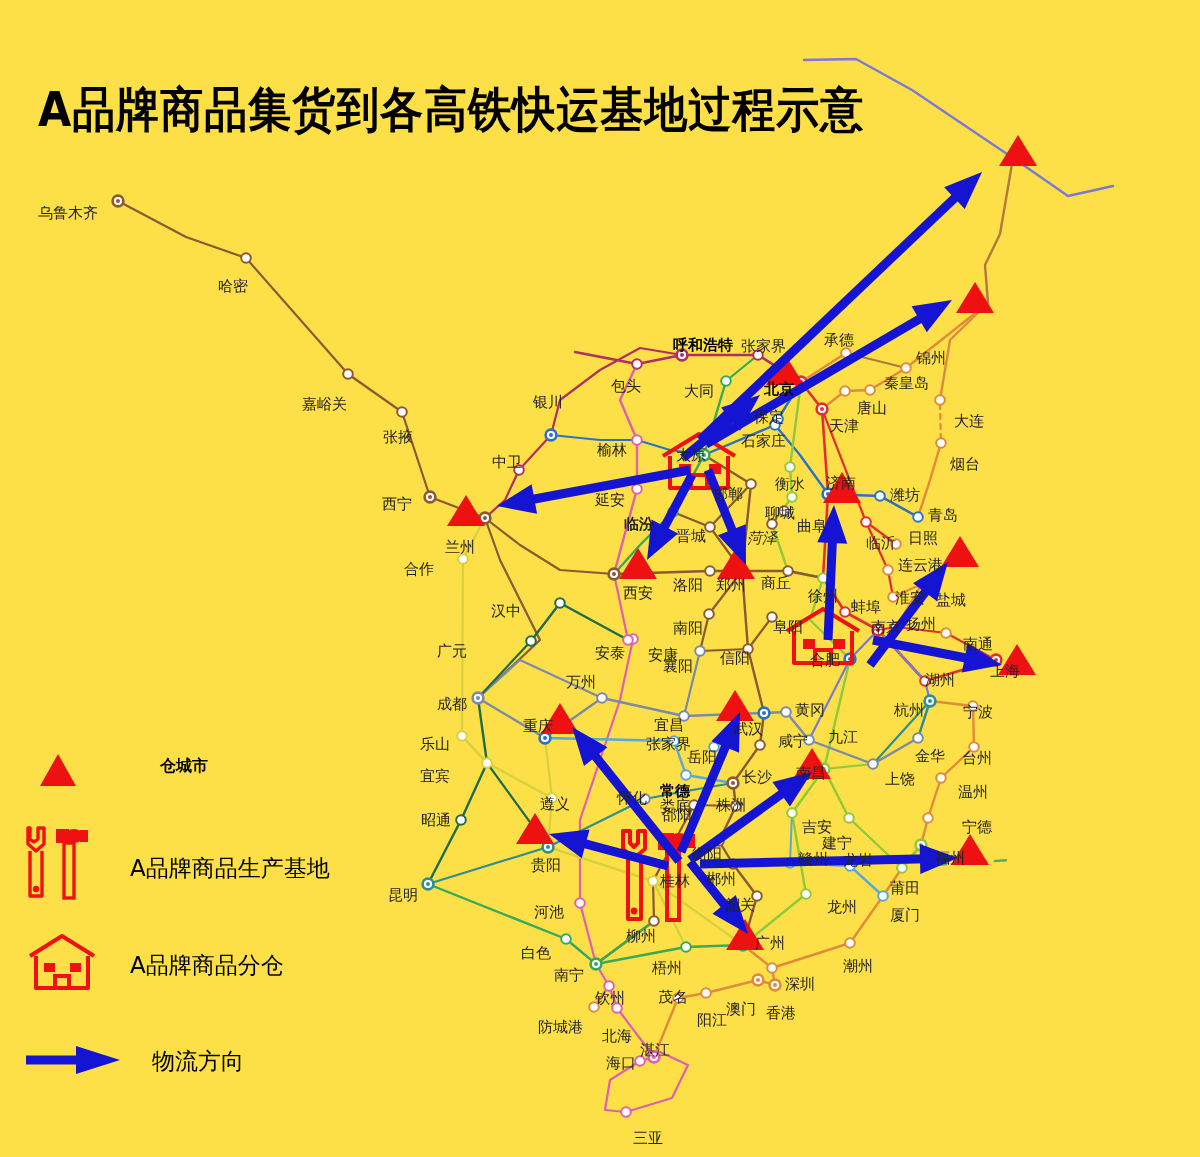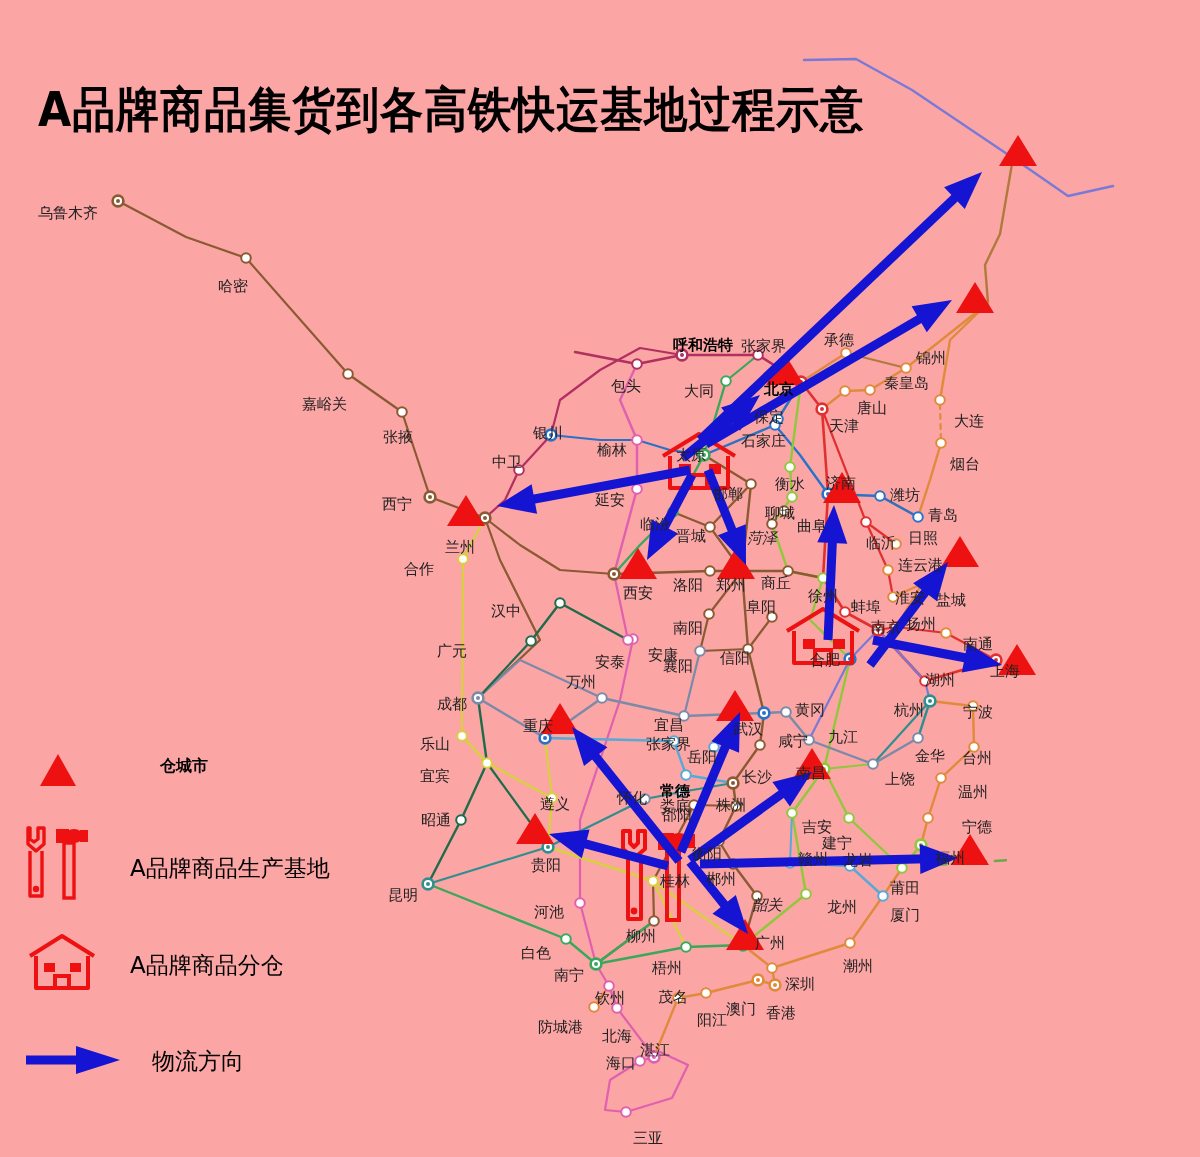--- a/index.html
+++ b/index.html
@@ -1,17 +1,17 @@
 <!DOCTYPE html>
 <html><head>
 <meta charset="utf-8">
 <style>
   html,body{margin:0;padding:0;background:#ffffff;}
   body{font-family:"DejaVu Sans","Liberation Sans",sans-serif;}
-  #stage{position:relative;width:1200px;height:1157px;background:#fca5a5;overflow:hidden;}
+  #stage{position:relative;width:1200px;height:1157px;background:#fde047;overflow:hidden;}
   #map-svg{position:absolute;left:0;top:0;width:1200px;height:1157px;}
   #title{
     position:absolute;left:38px;top:78px;
     font-size:43px;font-weight:bold;letter-spacing:1px;
     color:#000;white-space:nowrap;
     font-family:"DejaVu Sans","Liberation Sans",sans-serif;
     transform:scaleY(1.12);transform-origin:left top;
   }
   .city-label{
     position:absolute;font-size:15px;color:#222;white-space:nowrap;
@@ -642,21 +642,21 @@
   <div id="title">A品牌商品集货到各高铁快运基地过程示意</div>
 
   <div id="city-labels">
       <div class="city-label" style="left: 38px; top: 206px;">乌鲁木齐</div>
       <div class="city-label" style="left: 218px; top: 279px;">哈密</div>
       <div class="city-label" style="left: 302px; top: 397px;">嘉峪关</div>
       <div class="city-label" style="left: 383px; top: 430px;">张掖</div>
       <div class="city-label" style="left: 382px; top: 497px;">西宁</div>
       <div class="city-label" style="left: 445px; top: 540px;">兰州</div>
       <div class="city-label" style="left: 404px; top: 562px;">合作</div>
-      <div class="city-label" style="left: 533px; top: 426px;">银川</div>
+      <div class="city-label" style="left: 533px; top: 395px;">银川</div>
       <div class="city-label" style="left: 492px; top: 455px;">中卫</div>
       <div class="city-label" style="left: 597px; top: 443px;">榆林</div>
       <div class="city-label" style="left: 595px; top: 493px;">延安</div>
       <div class="city-label bold" style="left: 673px; top: 338px;">呼和浩特</div>
       <div class="city-label" style="left: 611px; top: 379px;">包头</div>
       <div class="city-label" style="left: 684px; top: 384px;">大同</div>
       <div class="city-label" style="left: 741px; top: 339px;">张家界</div>
       <div class="city-label" style="left: 824px; top: 333px;">承德</div>
       <div class="city-label bold" style="left: 764px; top: 382px;">北京</div>
       <div class="city-label" style="left: 916px; top: 351px;">锦州</div>
@@ -671,42 +671,42 @@
       <div class="city-label" style="left: 713px; top: 487px;">邯郸</div>
       <div class="city-label" style="left: 775px; top: 477px;">衡水</div>
       <div class="city-label" style="left: 826px; top: 476px;">济南</div>
       <div class="city-label" style="left: 890px; top: 488px;">潍坊</div>
       <div class="city-label" style="left: 928px; top: 508px;">青岛</div>
       <div class="city-label" style="left: 765px; top: 506px;">聊城</div>
       <div class="city-label" style="left: 797px; top: 519px;">曲阜</div>
       <div class="city-label" style="left: 866px; top: 536px;">临沂</div>
       <div class="city-label" style="left: 908px; top: 531px;">日照</div>
       <div class="city-label" style="left: 898px; top: 558px;">连云港</div>
-      <div class="city-label" style="left: 640px; top: 517px;">临汾</div>
+      <div class="city-label" style="left: 624px; top: 517px; font-weight: bold;">临汾</div>
       <div class="city-label" style="left: 676px; top: 529px;">晋城</div>
       <div class="city-label" style="left: 747px; top: 531px; font-style: italic;">菏泽</div>
       <div class="city-label" style="left: 623px; top: 586px;">西安</div>
       <div class="city-label" style="left: 673px; top: 578px;">洛阳</div>
       <div class="city-label" style="left: 716px; top: 578px;">郑州</div>
       <div class="city-label" style="left: 761px; top: 576px;">商丘</div>
       <div class="city-label" style="left: 808px; top: 589px;">徐州</div>
-      <div class="city-label" style="left: 746px; top: 600px;">阜阳</div>
+      <div class="city-label" style="left: 746px; top: 620px; padding-left: 27px;">阜阳</div>
       <div class="city-label" style="left: 851px; top: 600px;">蚌埠</div>
       <div class="city-label" style="left: 871px; top: 620px;">南京</div>
       <div class="city-label" style="left: 895px; top: 591px;">淮安</div>
       <div class="city-label" style="left: 936px; top: 593px;">盐城</div>
       <div class="city-label" style="left: 906px; top: 617px;">扬州</div>
       <div class="city-label" style="left: 963px; top: 637px;">南通</div>
       <div class="city-label" style="left: 990px; top: 664px;">上海</div>
       <div class="city-label" style="left: 810px; top: 653px;">合肥</div>
       <div class="city-label" style="left: 673px; top: 621px;">南阳</div>
       <div class="city-label" style="left: 720px; top: 651px;">信阳</div>
       <div class="city-label" style="left: 663px; top: 659px;">襄阳</div>
       <div class="city-label" style="left: 648px; top: 648px;">安康</div>
-      <div class="city-label" style="left: 595px; top: 646px; margin-top: 9px;">安泰</div>
+      <div class="city-label" style="left: 595px; top: 646px;">安泰</div>
       <div class="city-label" style="left: 481px; top: 604px; margin-left: 10px;">汉中</div>
       <div class="city-label" style="left: 437px; top: 644px;">广元</div>
       <div class="city-label" style="left: 566px; top: 675px;">万州</div>
       <div class="city-label" style="left: 437px; top: 697px;">成都</div>
       <div class="city-label" style="left: 523px; top: 719px;">重庆</div>
       <div class="city-label" style="left: 420px; top: 737px;">乐山</div>
       <div class="city-label" style="left: 420px; top: 769px;">宜宾</div>
       <div class="city-label" style="left: 421px; top: 813px;">昭通</div>
       <div class="city-label" style="left: 388px; top: 888px;">昆明</div>
       <div class="city-label" style="left: 540px; top: 797px;">遵义</div>
@@ -723,21 +723,21 @@
       <div class="city-label" style="left: 658px; top: 990px;">茂名</div>
       <div class="city-label" style="left: 697px; top: 1013px;">阳江</div>
       <div class="city-label" style="left: 726px; top: 1002px;">澳门</div>
       <div class="city-label" style="left: 766px; top: 1006px;">香港</div>
       <div class="city-label" style="left: 785px; top: 977px;">深圳</div>
       <div class="city-label" style="left: 755px; top: 936px;">广州</div>
       <div class="city-label" style="left: 843px; top: 959px;">潮州</div>
       <div class="city-label" style="left: 652px; top: 961px;">梧州</div>
       <div class="city-label" style="left: 626px; top: 929px;">柳州</div>
       <div class="city-label" style="left: 660px; top: 874px;">桂林</div>
-      <div class="city-label" style="left: 752px; top: 898px; font-style: italic;">韶关</div>
+      <div class="city-label" style="left: 725px; top: 898px;">韶关</div>
       <div class="city-label" style="left: 706px; top: 872px;">郴州</div>
       <div class="city-label" style="left: 692px; top: 847px;">衡阳</div>
       <div class="city-label" style="left: 662px; top: 808px;">邵阳</div>
       <div class="city-label" style="left: 617px; top: 791px;">怀化</div>
       <div class="city-label bold" style="left: 660px; top: 784px;">常德</div>
       <div class="city-label" style="left: 660px; top: 799px;">娄底</div>
       <div class="city-label" style="left: 742px; top: 770px;">长沙</div>
       <div class="city-label" style="left: 716px; top: 798px;">株洲</div>
       <div class="city-label" style="left: 687px; top: 750px;">岳阳</div>
       <div class="city-label" style="left: 733px; top: 722px;">武汉</div>

